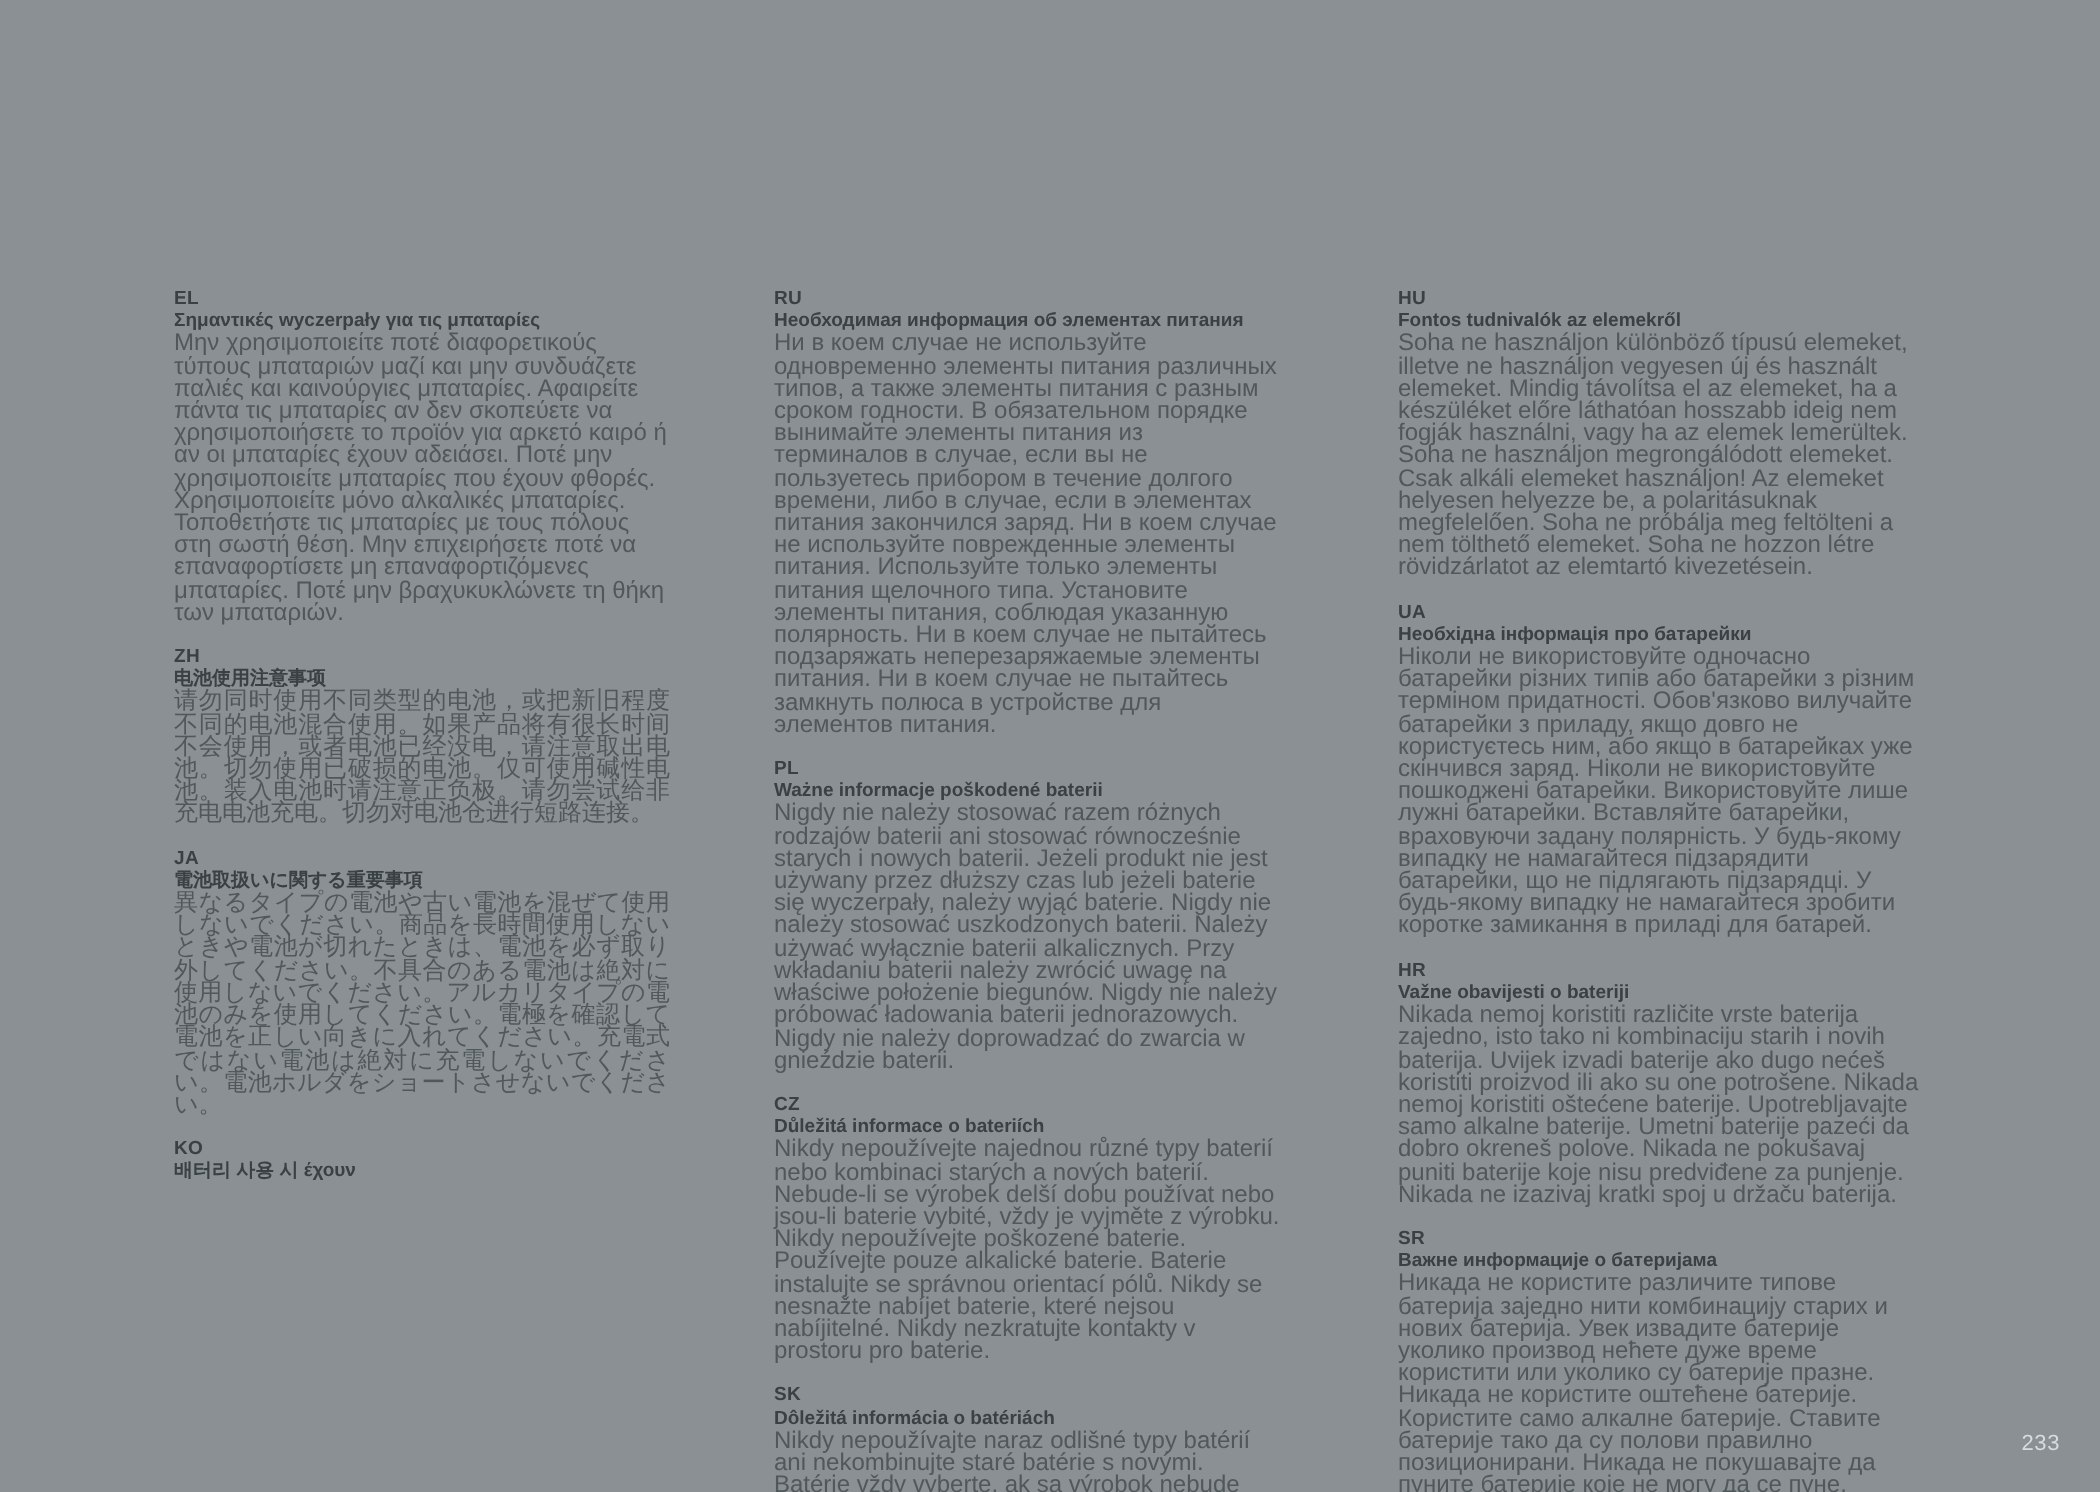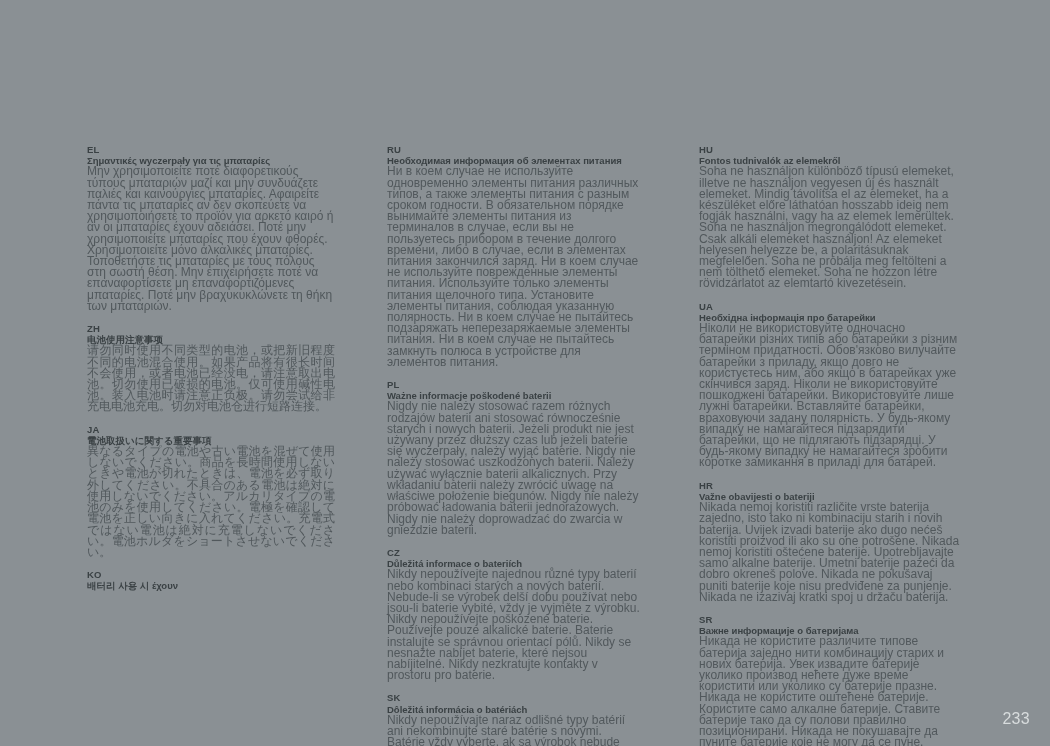--- a/index.html
+++ b/index.html
@@ -35,21 +35,21 @@
   .lang-body {
     font-size: 12px;
     line-height: 11.2px;
     color: #51585C;
   }
   .cjk .lang-body { text-align: justify; }
   .page-number {
     position: absolute;
     right: 20px;
     bottom: 18px;
-    font-size: 16px;
+    font-size: 11px;
     color: #D8DCDD;
     letter-spacing: 0.3px;
   }
 </style>
 </head>
 <body>
 
 <div class="page">
 
   <div class="col col-1">

